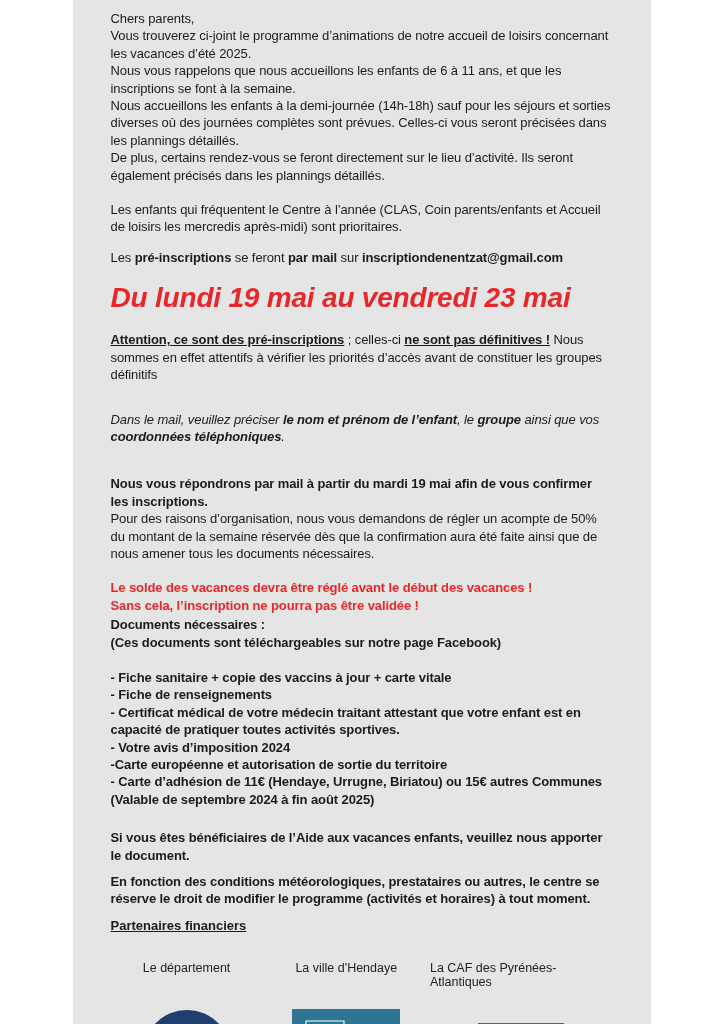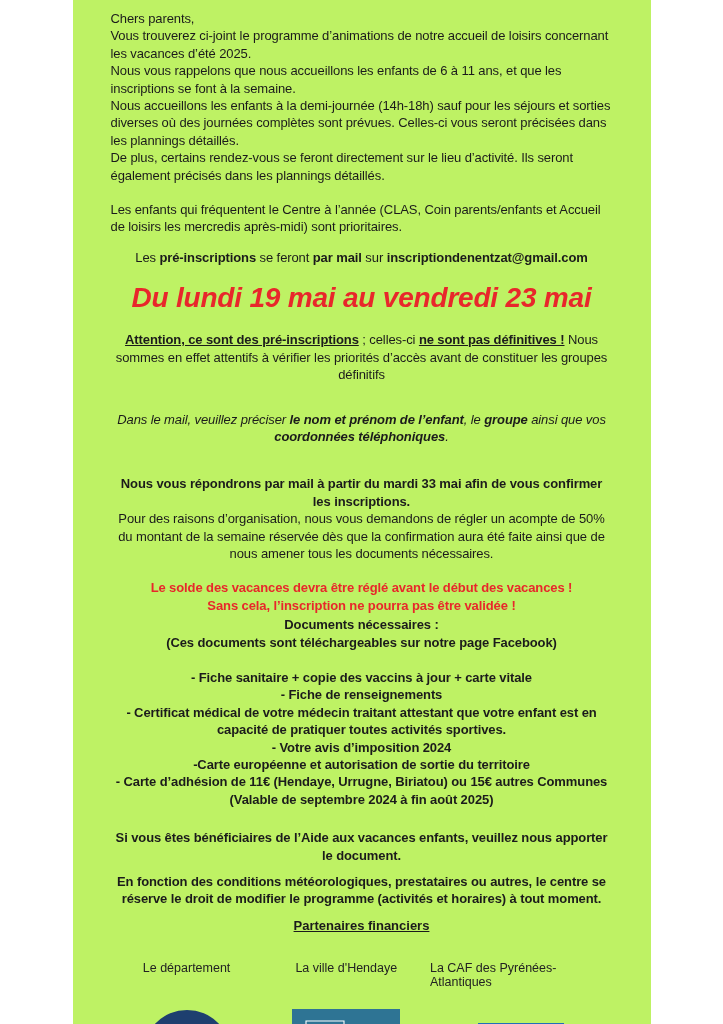--- a/index.html
+++ b/index.html
@@ -1,24 +1,24 @@
 <!DOCTYPE html>
 <html lang="fr" style="--accent-red: #e8272b;"><head>
 <meta charset="utf-8">
 <style>
   :root { --accent-red:#e8272b; --ink:#1b1b1b; }
   * { box-sizing:border-box; }
   html,body { margin:0; padding:0; background:#ffffff; }
   .page {
-    width:578px; height:1024px; margin:0 auto; background:#bef264;
+    width:578px; height:1024px; margin:0 auto; background:#e5e5e5;
     font-family:"Liberation Sans", sans-serif; color:var(--ink);
     padding:10px 38px 0 38px; overflow:hidden; position:relative;
   }
   .line { margin:0; font-size:13px; line-height:1.34; letter-spacing:-0.1px; }
-  .center { text-align:center; }
+  .center { }
   .b  { font-weight:700; }
   .bu { font-weight:700; text-decoration:underline; }
   .red { color:var(--accent-red); }
 
   #priority      { margin-top:17px; }
   #mail-line     { margin-top:13px; }
   #date-heading  { margin:16px 0 0 0; font-size:28px; font-weight:700; letter-spacing:-0.2px;font-style:italic; }
   #attention     { margin-top:17px; }
   #mail-details  { margin-top:27px;font-style:italic; }
   #confirmation  { margin-top:30px; }
@@ -64,21 +64,21 @@
 
   <p class="line center" id="attention">
     <span class="bu">Attention, ce sont des pré-inscriptions</span><span> ; celles-ci </span><span class="bu">ne sont pas définitives !</span><span> Nous sommes en effet attentifs à vérifier les priorités d’accès avant de constituer les groupes définitifs</span>
   </p>
 
   <p class="line center" id="mail-details">
     <span>Dans le mail, veuillez préciser </span><span class="b">le nom et prénom de l’enfant</span><span>, le </span><span class="b">groupe</span><span> ainsi que vos </span><span class="b">coordonnées téléphoniques</span><span>.</span>
   </p>
 
   <div class="center" id="confirmation">
-    <p class="line b">Nous vous répondrons par mail à partir du mardi 33 mai afin de vous confirmer les inscriptions.</p>
+    <p class="line b">Nous vous répondrons par mail à partir du mardi 19 mai afin de vous confirmer les inscriptions.</p>
     <p class="line">Pour des raisons d’organisation, nous vous demandons de régler un acompte de 50% du montant de la semaine réservée dès que la confirmation aura été faite ainsi que de nous amener tous les documents nécessaires.</p>
   </div>
 
   <div class="center red b" id="solde">
     <p class="line">Le solde des vacances devra être réglé avant le début des vacances !</p>
     <p class="line">Sans cela, l’inscription ne pourra pas être validée !</p>
   </div>
 
   <div class="center b" id="docs">
     <p class="line">Documents nécessaires :</p>

